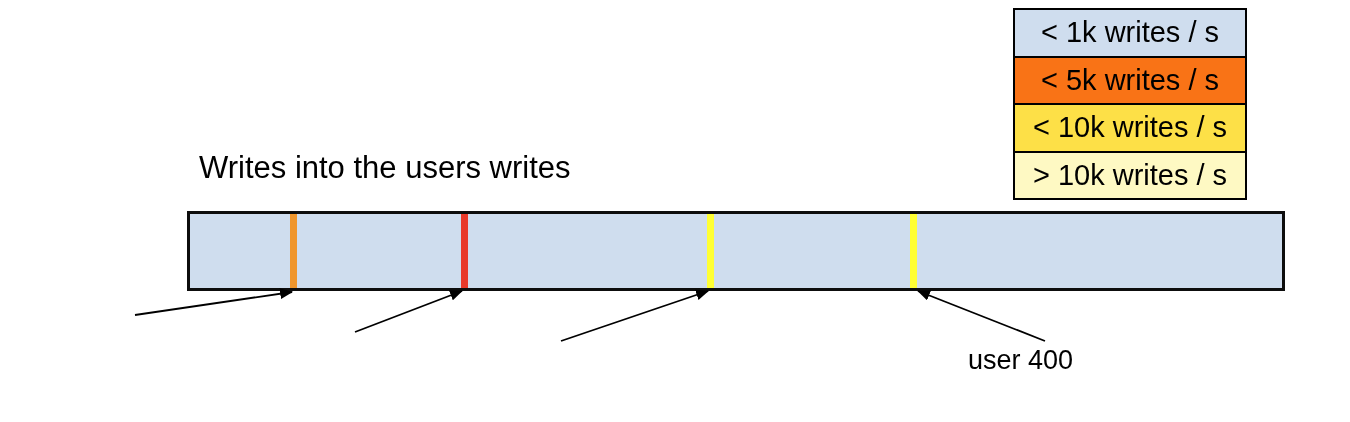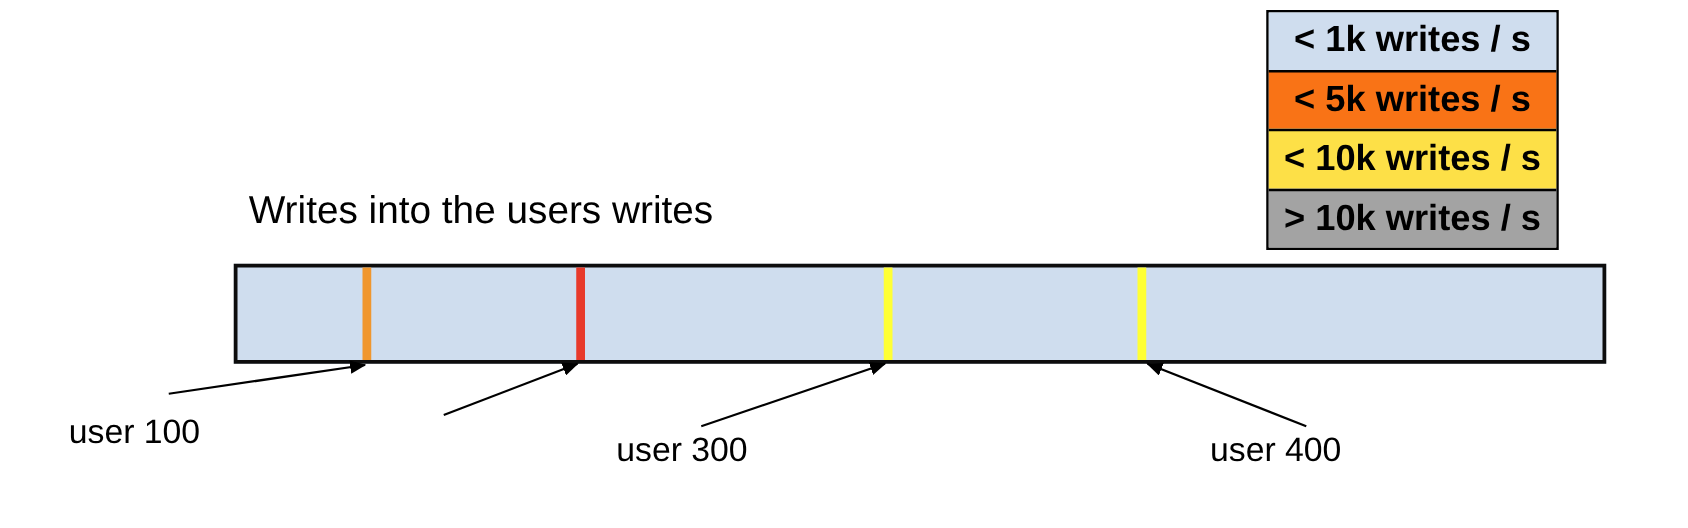--- a/index.html
+++ b/index.html
@@ -27,21 +27,20 @@
   .legend {
     position: absolute;
     left: 1013px;
     top: 8px;
     width: 234px;
     height: 192px;
     border: 2px solid #000000;
     box-sizing: border-box;
     display: flex;
     flex-direction: column;
-    font-weight: bold;
   }
   .legend-row {
     flex: 1 1 0;
     display: flex;
     align-items: center;
     justify-content: center;
     font-size: 29px;
     line-height: 1;
     color: #000000;
     white-space: nowrap;
@@ -84,21 +83,21 @@
 <body>
 
 <div class="canvas">
 
   <div class="title">Writes into the users writes</div>
 
   <div class="legend">
     <div class="legend-row" style="background-color: rgb(207, 221, 238);">&lt; 1k writes / s</div>
     <div class="legend-row" style="background-color: #f97316;">&lt; 5k writes / s</div>
     <div class="legend-row" style="background-color: #fde047;">&lt; 10k writes / s</div>
-    <div class="legend-row" style="background-color: #a3a3a3;">&gt; 10k writes / s</div>
+    <div class="legend-row" style="background-color: #fef9c3;">&gt; 10k writes / s</div>
   </div>
 
   <div class="bar" style="background-color: rgb(207, 221, 238);">
     <div class="stripe" style="left: 100px; background-color: rgb(240, 150, 45);"></div>
     <div class="stripe" style="left: 271px; background-color: rgb(232, 57, 42);"></div>
     <div class="stripe" style="left: 517px; background-color: rgb(255, 255, 52);"></div>
     <div class="stripe" style="left: 720px; background-color: rgb(255, 255, 52);"></div>
   </div>
 
   <svg class="arrow-layer" viewBox="0 0 1350 422" xmlns="http://www.w3.org/2000/svg">
@@ -106,17 +105,15 @@
       <marker id="arrowhead" viewBox="0 0 12 10" refX="11" refY="5" markerWidth="13" markerHeight="11" orient="auto" markerUnits="userSpaceOnUse">
         <path d="M0,0 L12,5 L0,10 z" fill="#000000"></path>
       </marker>
     </defs>
     <line x1="135" y1="315" x2="292" y2="292" stroke="#000000" stroke-width="1.8" marker-end="url(#arrowhead)"></line>
     <line x1="355" y1="332" x2="462" y2="291" stroke="#000000" stroke-width="1.8" marker-end="url(#arrowhead)"></line>
     <line x1="561" y1="341" x2="708" y2="291" stroke="#000000" stroke-width="1.8" marker-end="url(#arrowhead)"></line>
     <line x1="1045" y1="341" x2="918" y2="291" stroke="#000000" stroke-width="1.8" marker-end="url(#arrowhead)"></line>
   </svg>
 
-  <div class="user-label" style="left:55px;  top:332px">user 100</div>
-  <div class="user-label" style="left:493px; top:347px">user 300</div>
   <div class="user-label" style="left:968px; top:347px">user 400</div>
 
 </div>
 
 </body></html>

